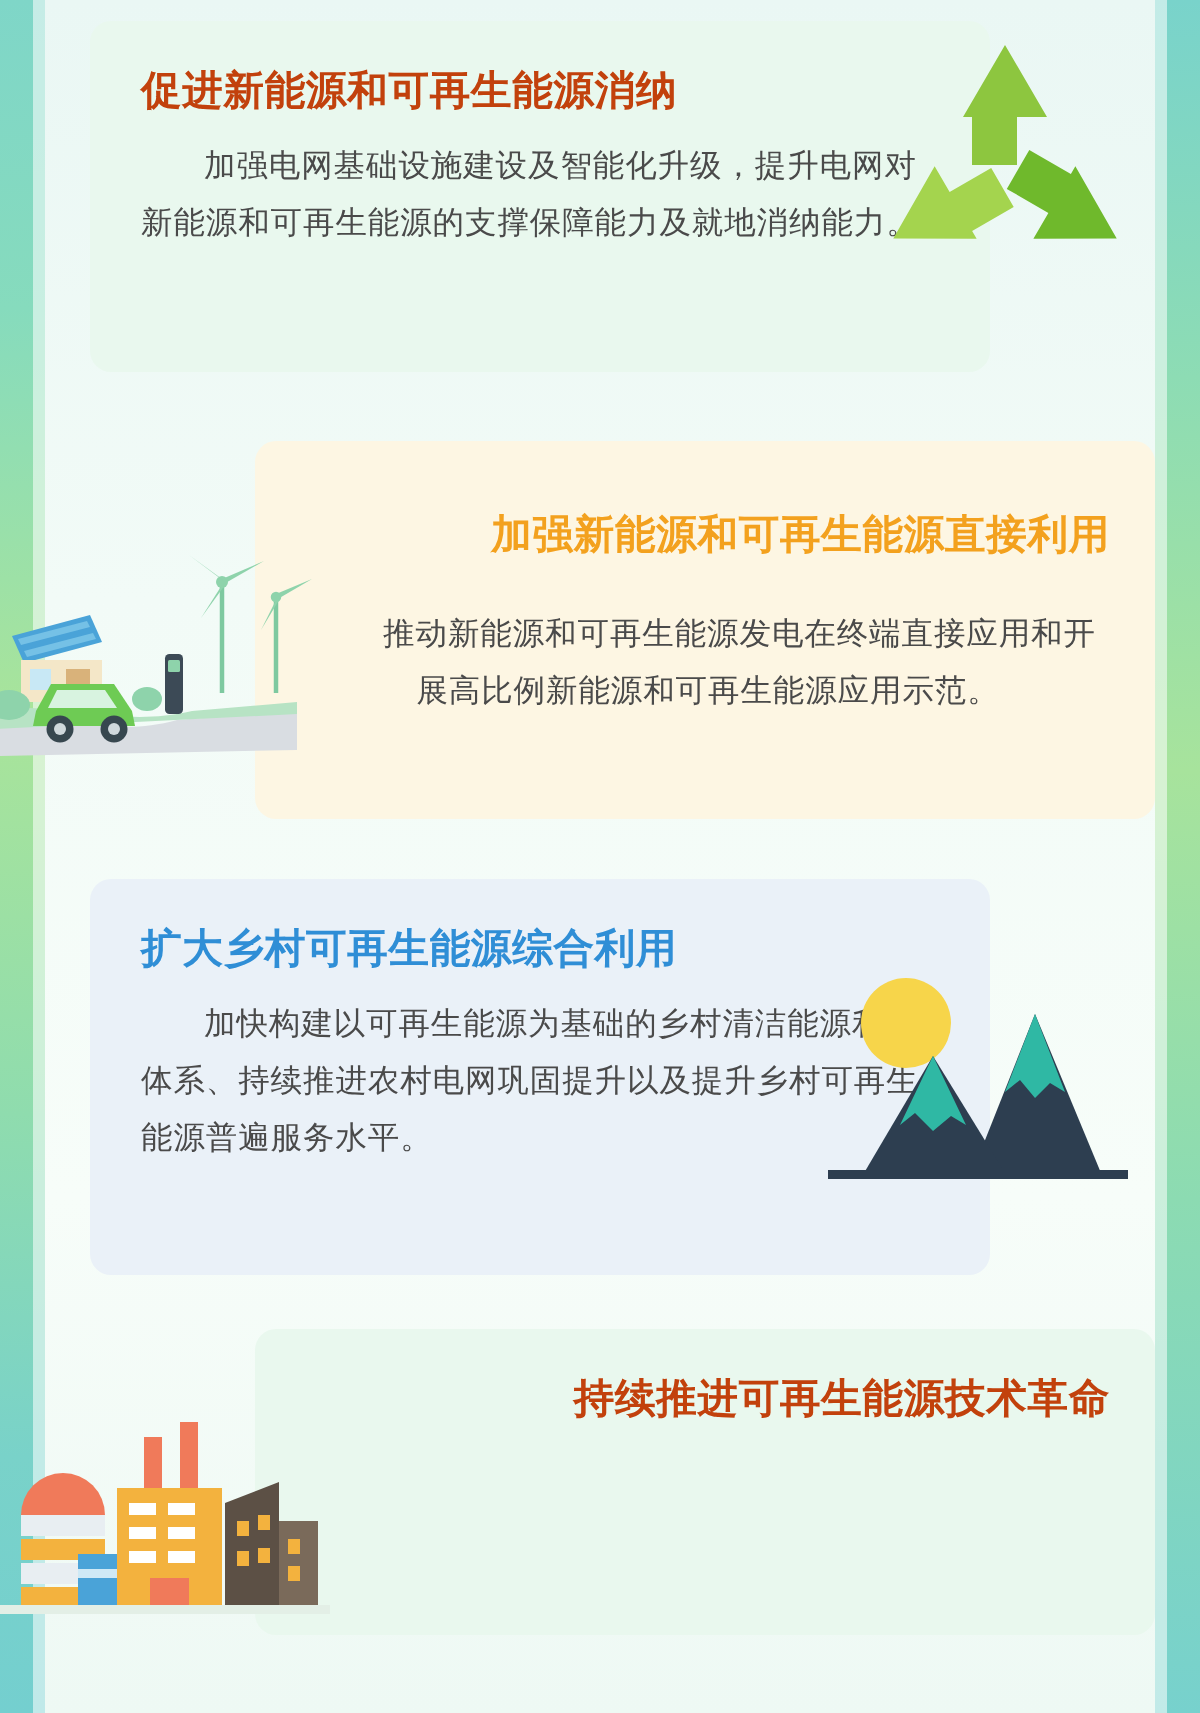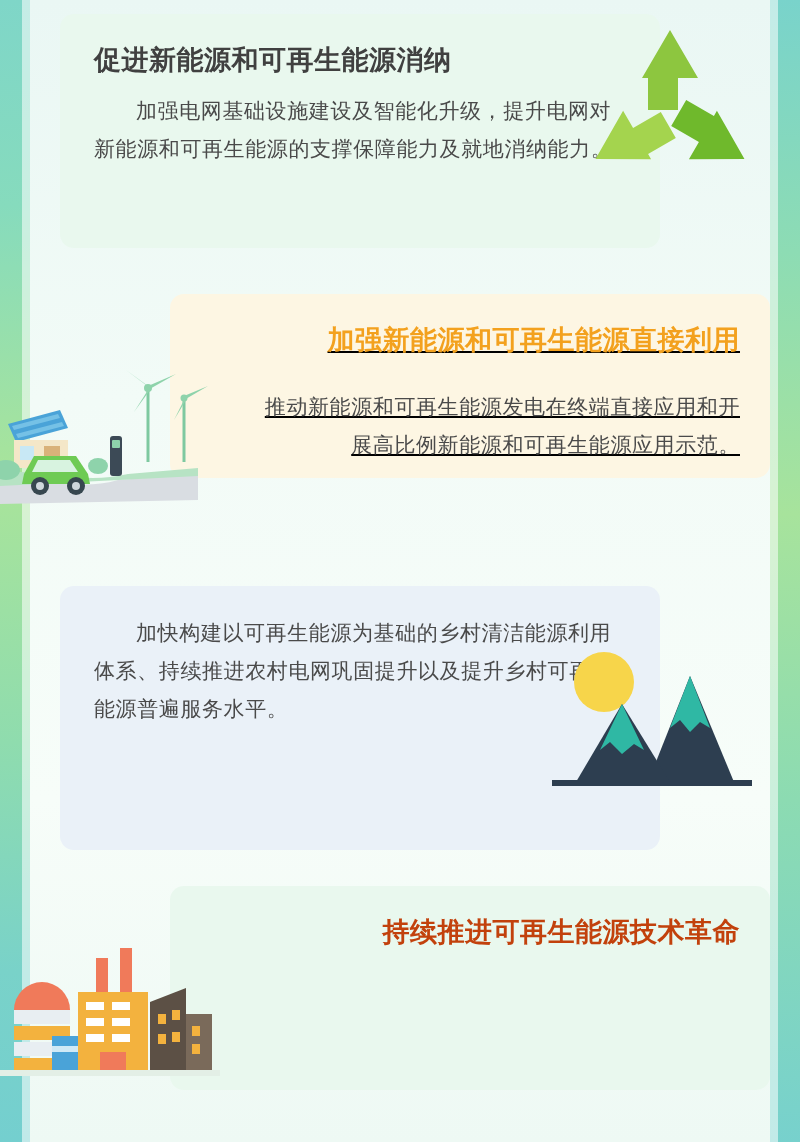--- a/index.html
+++ b/index.html
@@ -79,34 +79,33 @@
 
   
   #card1 {
     left: 30px;
     top: 14px;
     width: 600px;
     height: 234px;
     background: #e9f8ee;
     padding: 28px 34px 20px 34px;
   }
-  #card1 .card-title { color: #404040; }
+  #card1 .card-title { color: #c2410c; }
 
   
   #card2 {
     left: 140px;
     top: 294px;
     width: 600px;
-    height: 184px;
+    height: 252px;
     background: #fdf6e3;
-    padding: 28px 30px 20px 34px;
-    text-decoration: underline;
+    padding: 44px 30px 20px 34px;
   }
   #card2 .card-title { color: #f3a11e; text-align: right; }
-  #card2 .card-body { text-align: right; margin-top: 30px; }
+  #card2 .card-body { text-align: center; margin-top: 30px; }
 
   
   #card3 {
     left: 30px;
     top: 586px;
     width: 600px;
     height: 264px;
     background: #eaf1f8;
     padding: 28px 34px 20px 34px;
   }
@@ -221,20 +220,21 @@
         </g>
 
         <g fill="#8ed3ab">
           <ellipse cx="8" cy="100" rx="14" ry="10"></ellipse>
           <ellipse cx="100" cy="96" rx="10" ry="8"></ellipse>
         </g>
       </svg>
     </div>
 
     <div class="card" id="card3">
+      <h2 class="card-title">扩大乡村可再生能源综合利用</h2>
       <p class="card-body">加快构建以可再生能源为基础的乡村清洁能源利用体系、持续推进农村电网巩固提升以及提升乡村可再生能源普遍服务水平。</p>
     </div>
 
     <div class="illus" id="mountains">
       <svg viewBox="0 0 200 180" width="200" height="180">
         <circle cx="52" cy="50" r="30" fill="#f7d54a"></circle>
         <path d="M96 150 L138 44 L182 150 Z" fill="#2d3e50"></path>
         <path d="M138 44 L158 96 L148 90 L138 100 L128 88 L118 96 Z" fill="#2fb8a4"></path>
         <path d="M24 150 L70 72 L118 150 Z" fill="#2d3e50"></path>
         <path d="M70 72 L92 118 L82 112 L70 122 L58 110 L48 118 Z" fill="#2fb8a4"></path>

